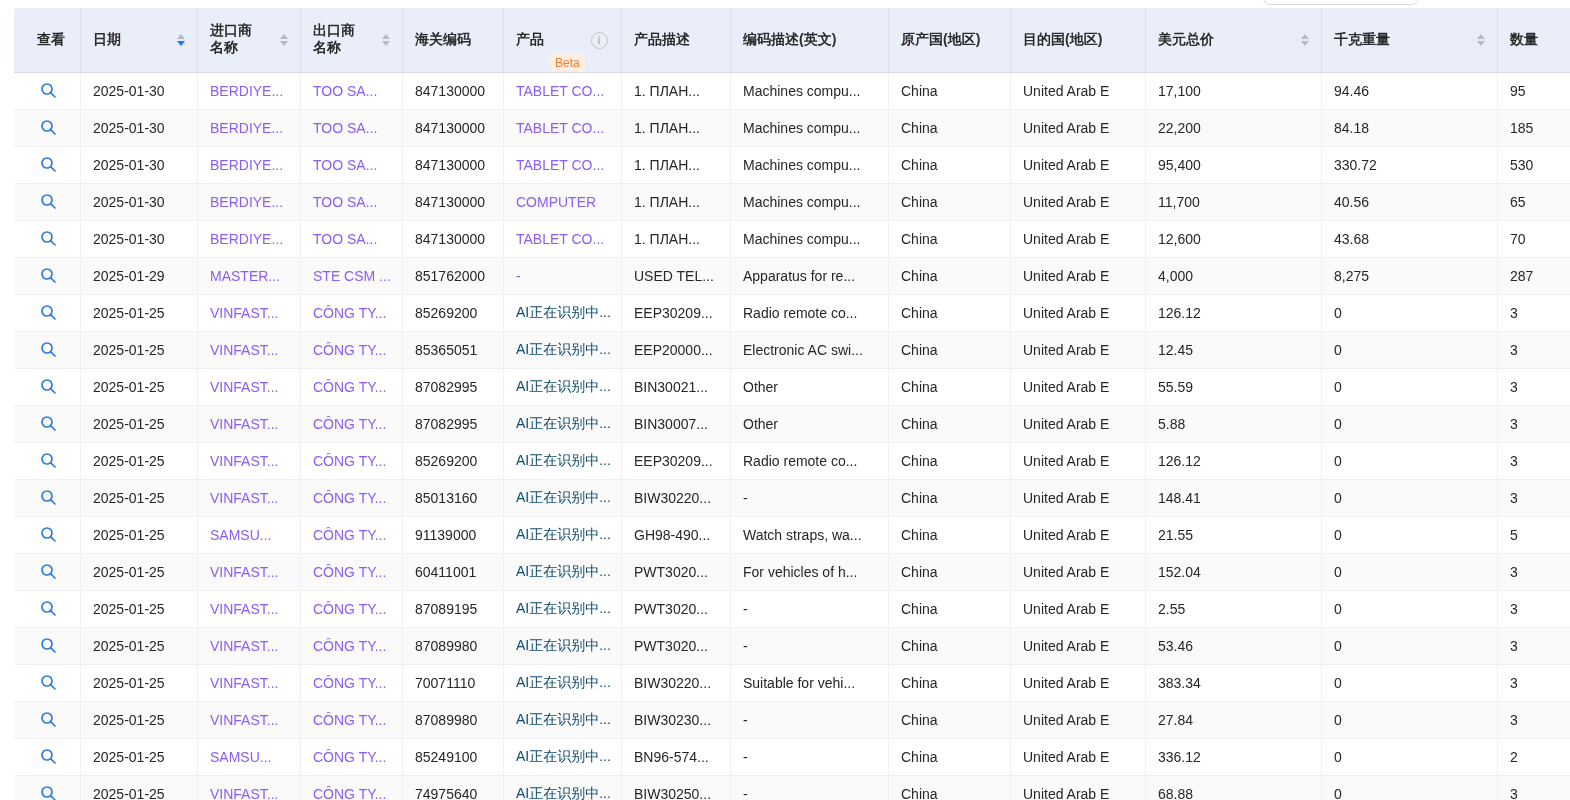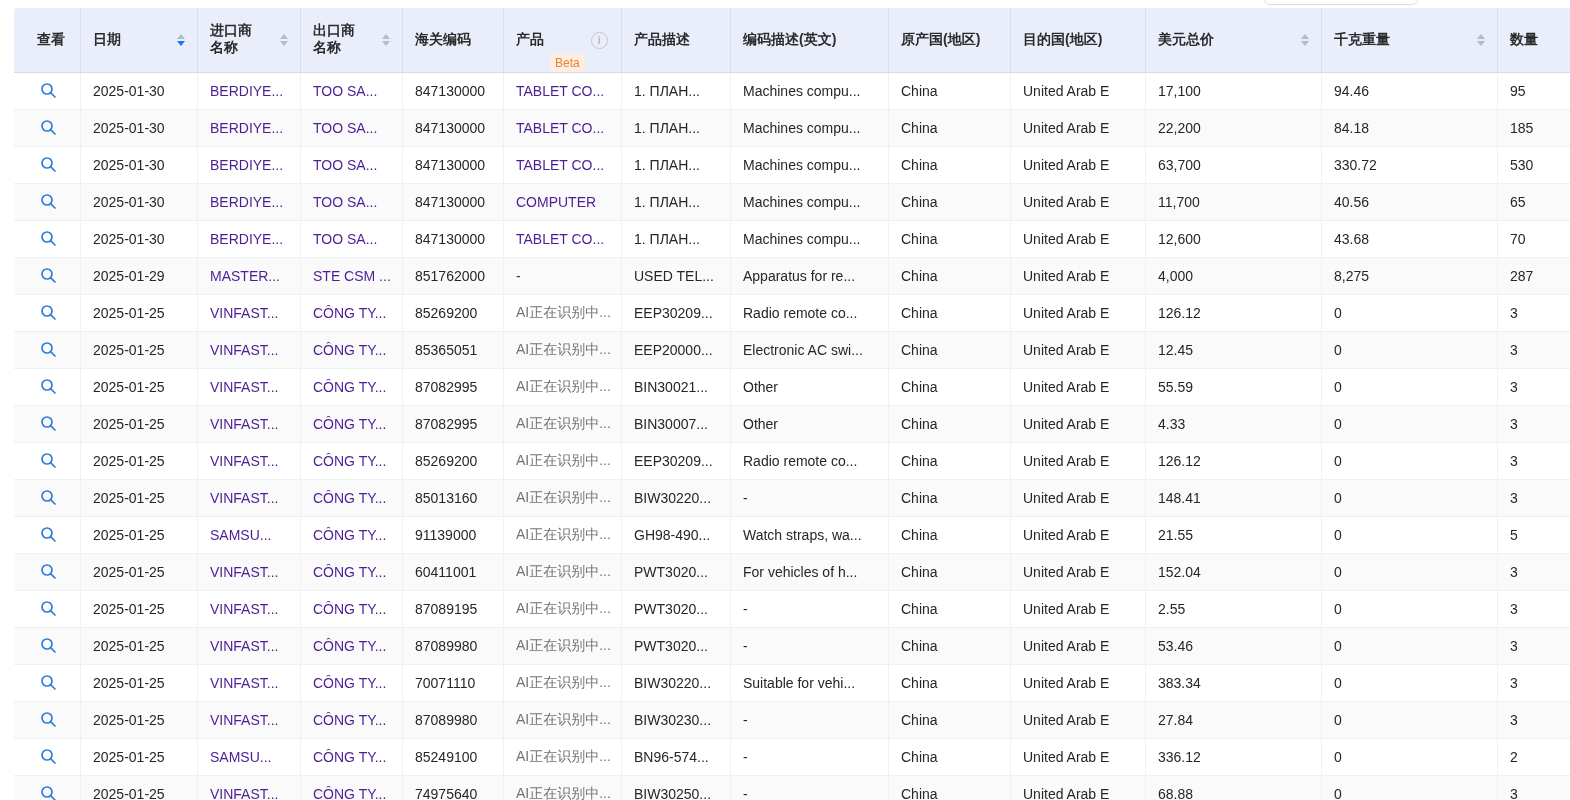--- a/index.html
+++ b/index.html
@@ -26,22 +26,22 @@
   .caret-up{width:0;height:0;border-left:4.5px solid transparent;border-right:4.5px solid transparent;
     border-bottom:5.5px solid #b6bac2;}
   .caret-down{width:0;height:0;border-left:4.5px solid transparent;border-right:4.5px solid transparent;
     border-top:5.5px solid #b6bac2;margin-top:2.5px;}
   .caret-down.active{border-top-color:#1677ff;}
   .beta-badge{display:inline-block;background:#fdeee1;color:#ee7e33;font-size:12px;font-weight:400;
     line-height:18px;padding:0 5px;border-radius:3px;margin-left:6px;vertical-align:1px;margin-top:46px;}
   .info-icon{display:inline-flex;align-items:center;justify-content:center;width:15px;height:15px;
     border:1.4px solid #c6c6c6;border-radius:50%;color:#b4b4b4;font-size:10px;font-weight:600;
     margin-left:6px;font-style:normal;cursor:pointer;vertical-align:-2px;}
-  .link-text{color:#4c1d95;cursor:pointer;}
-  .ai-text{color:#737373;}
+  .link-text{color:#8b5cf6;cursor:pointer;}
+  .ai-text{color:#0c4a6e;}
   .search-btn{display:inline-flex;align-items:center;justify-content:center;width:22px;height:22px;cursor:pointer;}
   .frag{position:absolute;left:1263px;top:-9px;width:154px;height:12px;background:#fff;
     border:1px solid #dcdcdc;border-radius:7px;}
 </style>
 </head>
 <body>
 
 <div class="frag"></div>
 
 <div class="table-wrap">
@@ -218,21 +218,21 @@
       <span class="link-text">TOO SA...</span>
     </td>
     <td>847130000</td>
     <td>
       <span class="link-text">TABLET CO...</span>
     </td>
     <td>1. ПЛАН...</td>
     <td>Machines compu...</td>
     <td>China</td>
     <td>United Arab E</td>
-    <td>63,700</td>
+    <td>95,400</td>
     <td>330.72</td>
     <td>530</td>
   </tr>
         <tr>
     <td class="center col-view">
       <span class="search-btn">
         <svg width="17" height="17" viewBox="0 0 17 17">
           <circle cx="7" cy="7" r="5" fill="none" stroke="#2e7cd9" stroke-width="1.7"></circle>
           <line x1="10.8" y1="10.8" x2="15" y2="15" stroke="#2e7cd9" stroke-width="1.7" stroke-linecap="round"></line>
         </svg>
@@ -414,21 +414,21 @@
       <span class="link-text">CÔNG TY...</span>
     </td>
     <td>87082995</td>
     <td>
       <span class="ai-text">AI正在识别中...</span>
     </td>
     <td>BIN30007...</td>
     <td>Other</td>
     <td>China</td>
     <td>United Arab E</td>
-    <td>4.33</td>
+    <td>5.88</td>
     <td>0</td>
     <td>3</td>
   </tr>
         <tr>
     <td class="center col-view">
       <span class="search-btn">
         <svg width="17" height="17" viewBox="0 0 17 17">
           <circle cx="7" cy="7" r="5" fill="none" stroke="#2e7cd9" stroke-width="1.7"></circle>
           <line x1="10.8" y1="10.8" x2="15" y2="15" stroke="#2e7cd9" stroke-width="1.7" stroke-linecap="round"></line>
         </svg>

